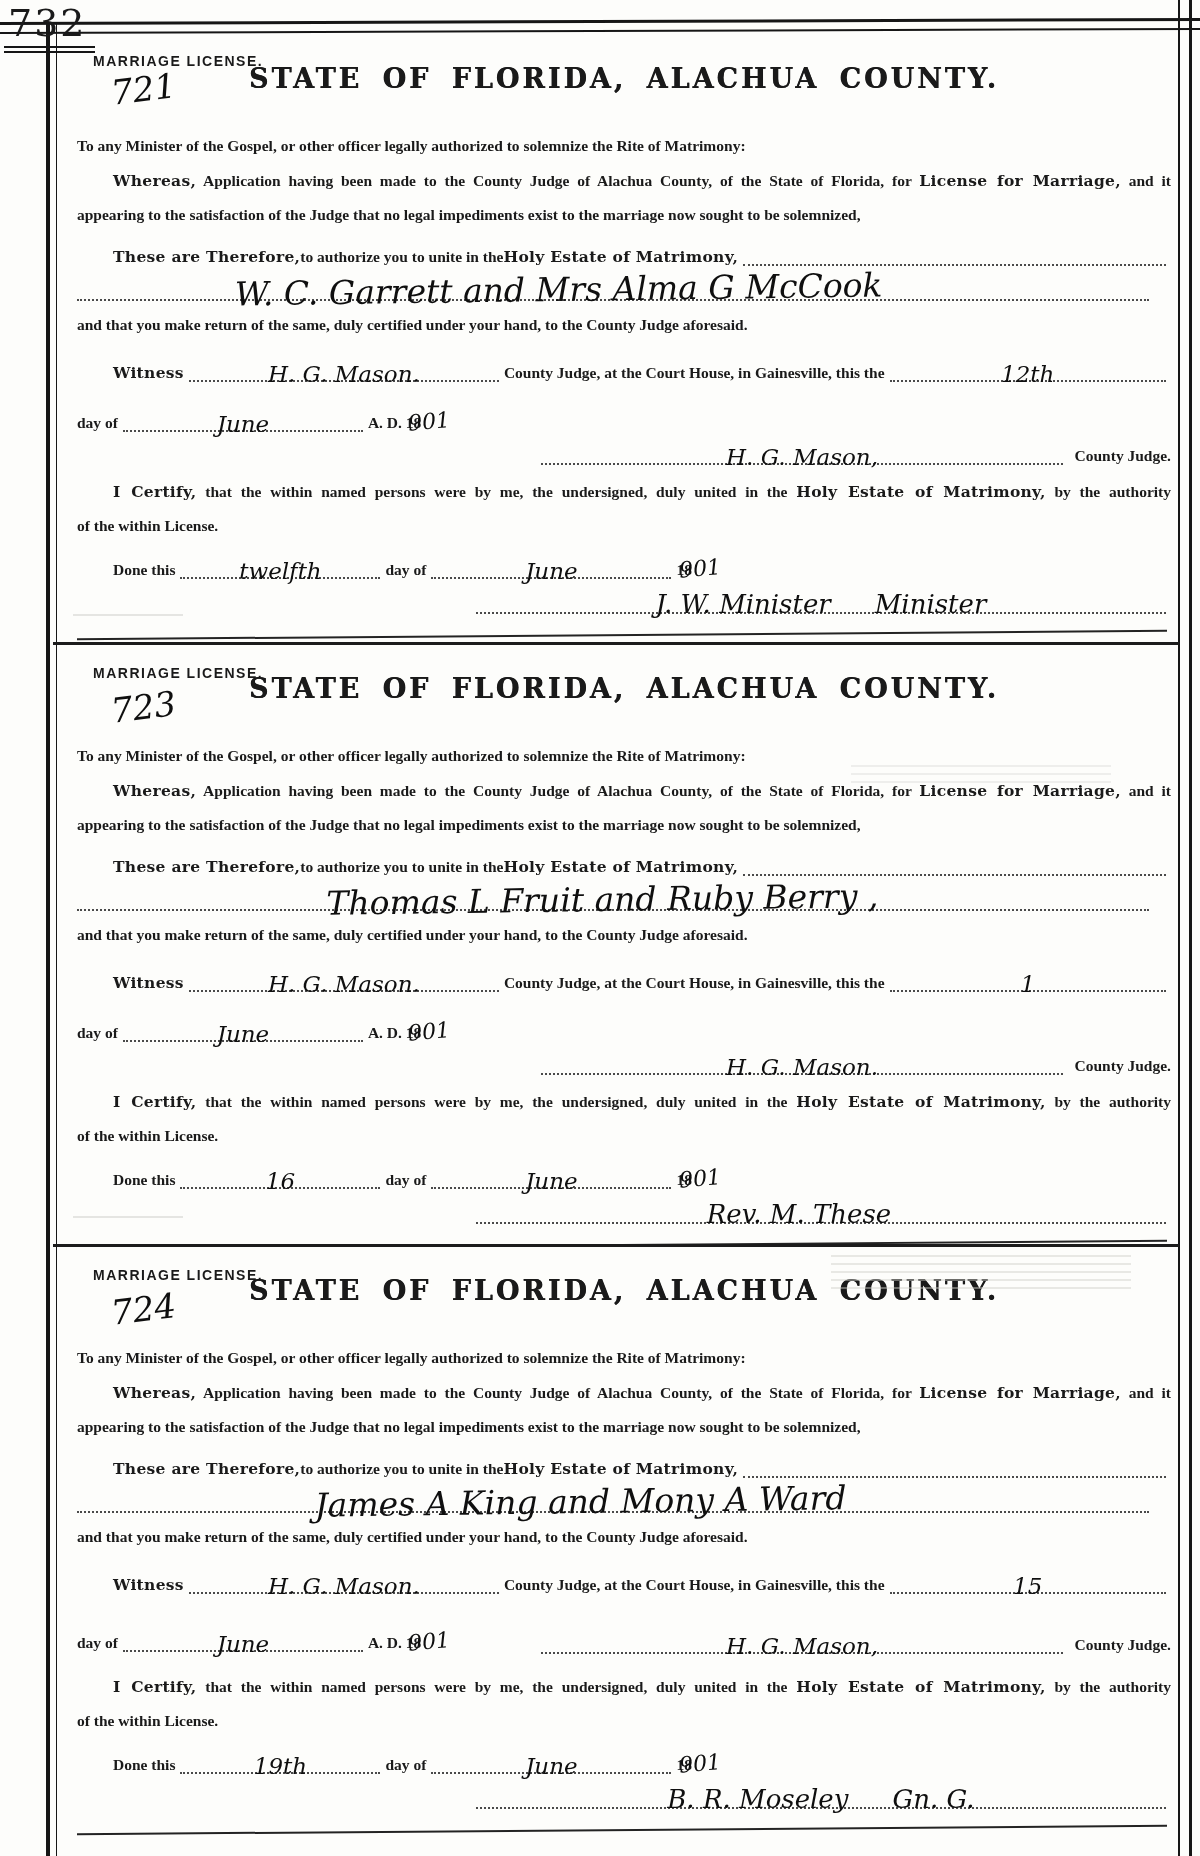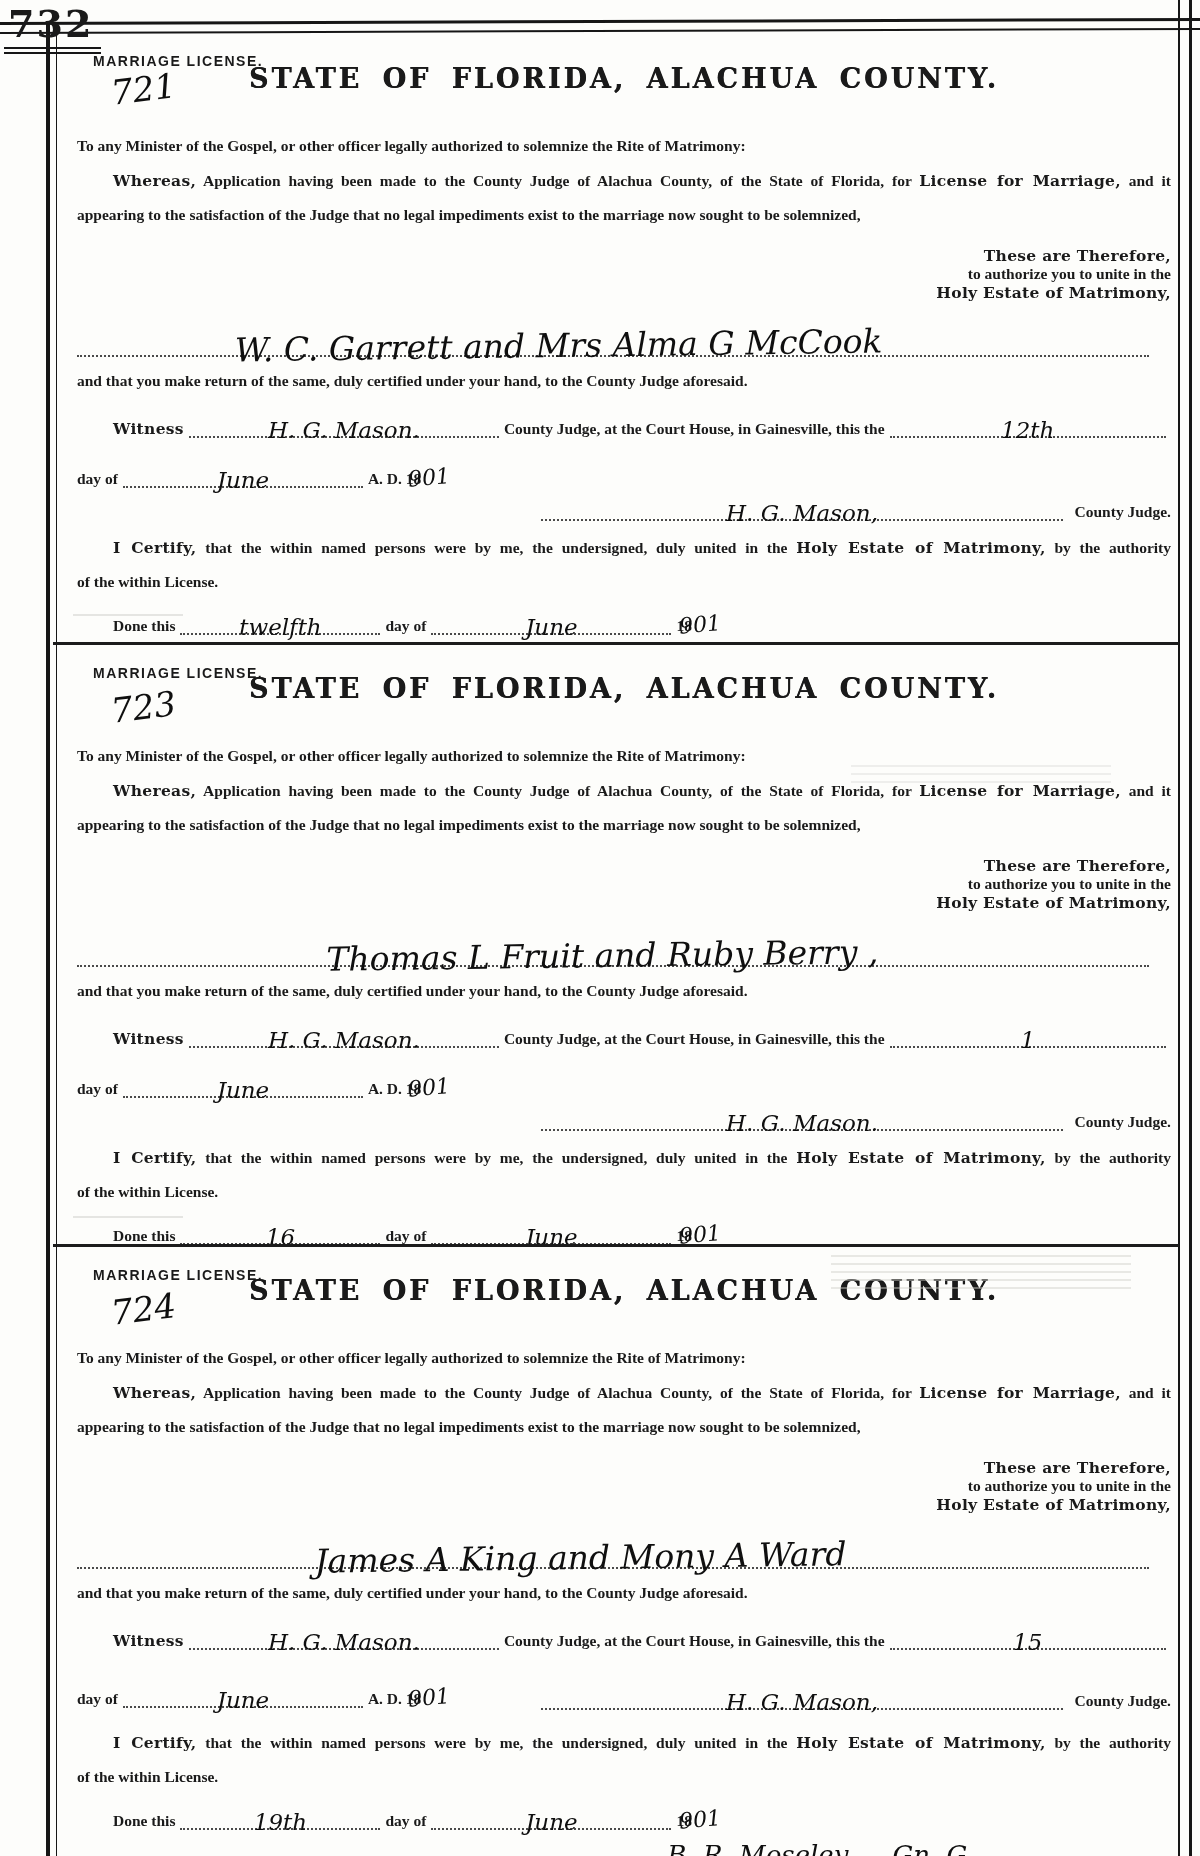--- a/index.html
+++ b/index.html
@@ -5,21 +5,21 @@
   html,body{margin:0;padding:0;background:#e9e9e5;}
   .page{position:relative;width:1200px;height:1856px;background:#fdfdfb;overflow:hidden;
         font-family:"Liberation Serif",serif;font-weight:bold;font-size:15.5px;color:#1a1a1a;}
   
   .frame-top{position:absolute;left:0;top:20px;width:101%;height:7px;
              border-top:3px solid #161616;border-bottom:2px solid #161616;transform:rotate(-0.2deg);}
   .frame-left{position:absolute;left:46px;top:22px;bottom:0;width:6px;
               border-left:4px solid #161616;border-right:1px solid #161616;}
   .frame-right{position:absolute;right:8px;top:0;bottom:0;width:9px;
                border-left:2px solid #161616;border-right:3px solid #161616;}
-  .page-num{position:absolute;top:1px;left:4px;font-family:"DejaVu Serif",serif;font-weight:bold;
+  .page-num{position:absolute;top:1px;left:4px;font-family:"DejaVu Serif",serif;font-weight:normal;
             font-size:38px;letter-spacing:2px;border-bottom:7px double #161616;padding:0 8px 1px 4px;z-index:3;}
   .content{position:absolute;left:53px;right:21px;top:27px;bottom:0;}
   .license{position:relative;box-sizing:border-box;padding:0 8px 0 24px;
            border-bottom:3px solid #1c1c1c;overflow:hidden;}
   .s1{height:618px}.s2{height:602px}.s3{height:609px;border-bottom:none;}
   
   .hdr{position:relative;height:60px;padding-top:24px;}
   .s2 .hdr,.s3 .hdr{padding-top:16px;}
   .lic-label{position:absolute;left:16px;top:26px;font-family:"Liberation Sans",sans-serif;
              font-weight:bold;font-size:14px;letter-spacing:1.5px;}
@@ -38,21 +38,21 @@
   .bl{font-family:"DejaVu Serif",serif;font-weight:bold;letter-spacing:0.3px;}
   
   .row{display:flex;align-items:flex-end;}
   .ind{padding-left:36px;white-space:nowrap;}
   .printed{white-space:nowrap;}
   .fill{flex:1 1 auto;min-height:1.15em;border-bottom:2px dotted #4a4a4a;display:flex;
         justify-content:center;align-items:flex-end;gap:44px;margin:0 5px;overflow:visible;}
   .fill>.hw{transform:translateY(7px);white-space:nowrap;}
   .wA{flex:0 0 200px}.wB{flex:0 0 240px}.wC{flex:0 0 310px}
   .grow{flex:1 1 auto;}
-  .these-row{margin-top:20px;flex-direction:column;}
+  .these-row{margin-top:20px;}
   .name-row{position:relative;height:48px;margin-top:-8px;}
   .name-rule{position:absolute;left:0;right:2%;bottom:5px;border-bottom:2px dotted #4a4a4a;}
   .couple{position:absolute;left:4%;right:16%;bottom:-3px;text-align:center;font-size:33px;
           transform:rotate(-0.8deg);white-space:nowrap;}
   .return-line{margin-top:8px;}
   .witness-row{margin-top:18px;}
   .dayof-row{margin-top:22px;}
   .judge-row{margin-top:5px;}
   .judge-spacer{flex:0 0 42%;}
   .off-spacer{flex:0 0 36%;}
@@ -145,21 +145,21 @@
             <span class="hw hw-sig">June</span>
           </span>
         <span class="printed">18</span>
         <span class="hw yr">901</span>
         <span class="grow"></span>
       </div>
       <div class="row officiant-row">
         <span class="off-spacer"></span>
         <span class="fill">
             <span class="hw hw-big">J. W. Minister</span>
-            <span class="hw hw-big">Florida</span>
+            <span class="hw hw-big">Minister</span>
           </span>
       </div>
       <div class="inner-rule"></div>
 
       <span class="smudge sm-c"></span>
     </section>
 
     <section class="license s2">
       <div class="hdr">
         <div class="lic-label">MARRIAGE LICENSE.</div>

